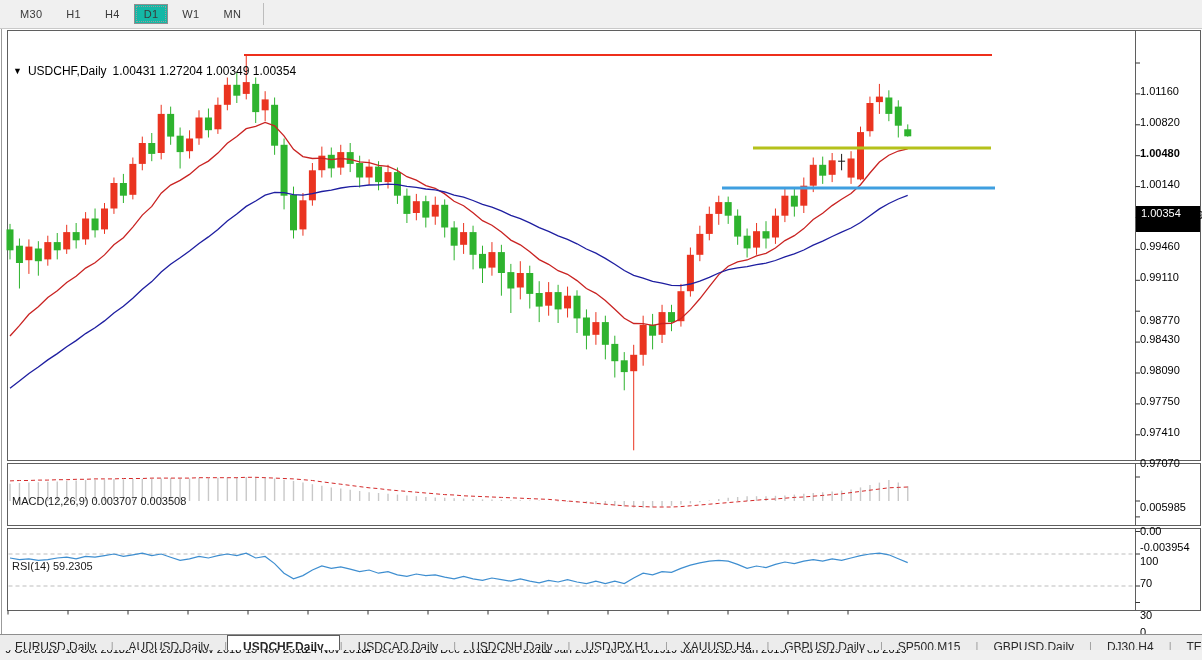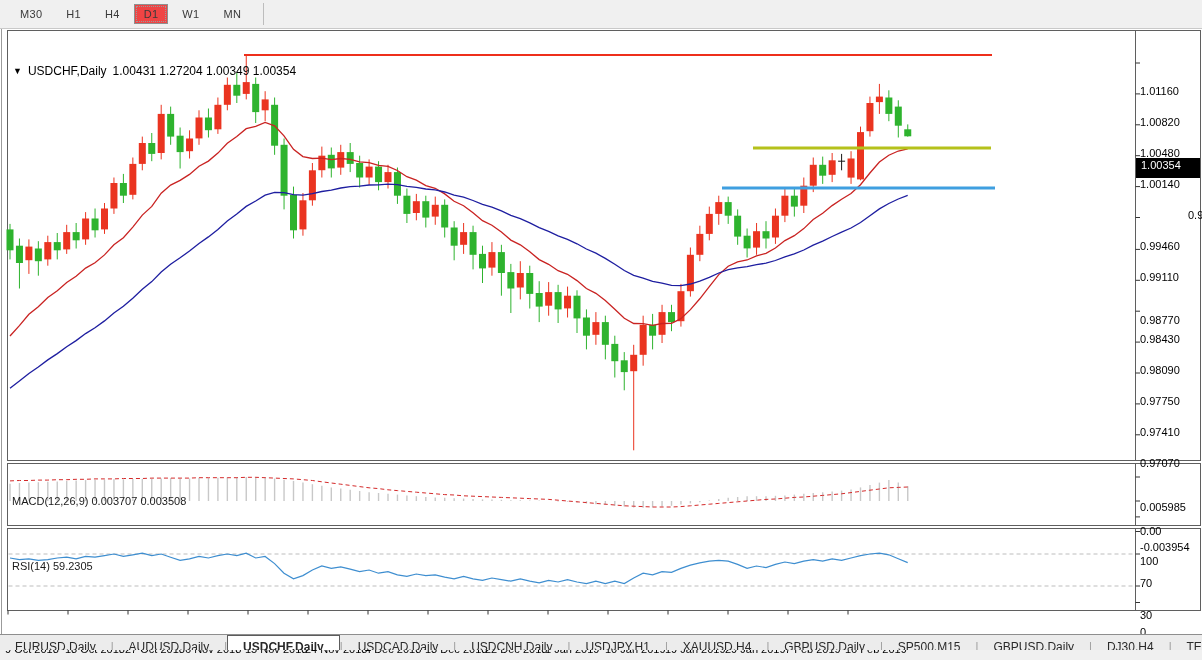--- a/index.html
+++ b/index.html
@@ -12,41 +12,41 @@
   .toolbar{
     position:absolute;left:0;top:0;width:1202px;height:29px;
     background:#f0f0f0;border-bottom:1px solid #c9c9c9;
     display:flex;align-items:center;padding-left:8px;box-sizing:border-box;
   }
   .tf-btn{
     padding:3px 9px;margin:0 2px;color:#3a3a3a;border:1px solid transparent;
     cursor:default;letter-spacing:.3px;
   }
   .tf-btn.active{
-    background:#ef4444;border:1px solid #8f8f8f;
+    background:#14b8a6;border:1px solid #8f8f8f;
     outline:1px dotted #9a9a9a;outline-offset:-3px;text-align:right;
   }
   .toolbar-sep{width:1px;height:22px;background:#bdbdbd;margin-left:10px}
   .left-window-border{position:absolute;left:1px;top:29px;width:1px;height:605px;background:#9b9b9b}
 
   
   .chart-area{position:absolute;left:0;top:29px;width:1202px;height:605px;background:#ffffff}
   svg{position:absolute;left:0;top:0}
 
   .chart-title{
     position:absolute;left:13px;top:35px;display:flex;align-items:center;gap:6px;
     font-size:12px;color:#000;white-space:nowrap;
   }
   .dd-triangle{font-size:9px;line-height:9px;color:#000}
   .panel-label{position:absolute;font-size:11px;color:#1a1a1a;white-space:nowrap}
   .axis-label{position:absolute;left:1140px;font-size:11px;color:#000;white-space:nowrap}
   .date-label{position:absolute;top:614px;font-size:11px;color:#000;white-space:nowrap}
   .price-tag{
-    position:absolute;left:1136px;width:64px;height:20px;background:#000;color:#fff;
-    font-size:11px;line-height:14px;padding-left:5px;box-sizing:border-box;
+    position:absolute;left:1136px;width:64px;height:26px;background:#000;color:#fff;
+    font-size:11px;line-height:14px;padding-left:5px;box-sizing:border-box;margin-top:48px;
   }
 
   
   .tabbar{
     position:absolute;left:0;top:634px;width:1202px;height:16px;
     background:#ececec;border-top:1px solid #8e8e8e;
     display:flex;align-items:stretch;box-sizing:border-box;overflow:hidden;
   }
   .tab{
     padding:5px 15px 0 15px;color:#2a2a2a;font-size:12px;white-space:nowrap;cursor:default;
@@ -421,21 +421,21 @@
     <span>USDCHF,Daily</span>
     <span>1.00431 1.27204 1.00349 1.00354</span>
   </div>
 
   <div class="panel-label" style="left:12px;top:466px">MACD(12,26,9) 0.003707 0.003508</div>
   <div class="panel-label" style="left:12px;top:531px">RSI(14) 59.2305</div>
 
   <div id="price-scale">
       <span class="axis-label" style="top: 56px;">1.01160</span>
       <span class="axis-label" style="top: 87px;">1.00820</span>
-      <span class="axis-label" style="top: 118px;">1.00480</span>
+      <span class="axis-label" style="top: 118px; font-weight: bold;">1.00480</span>
       <span class="axis-label" style="top: 149px;">1.00140</span>
       <span class="axis-label" style="top: 180px; margin-left: 48px;">0.99800</span>
       <span class="axis-label" style="top: 211px;">0.99460</span>
       <span class="axis-label" style="top: 242px;">0.99110</span>
       <span class="axis-label" style="top: 285px;">0.98770</span>
       <span class="axis-label" style="top: 304px;">0.98430</span>
       <span class="axis-label" style="top: 335px;">0.98090</span>
       <span class="axis-label" style="top: 366px;">0.97750</span>
       <span class="axis-label" style="top: 397px;">0.97410</span>
       <span class="axis-label" style="top: 428px;">0.97070</span>

